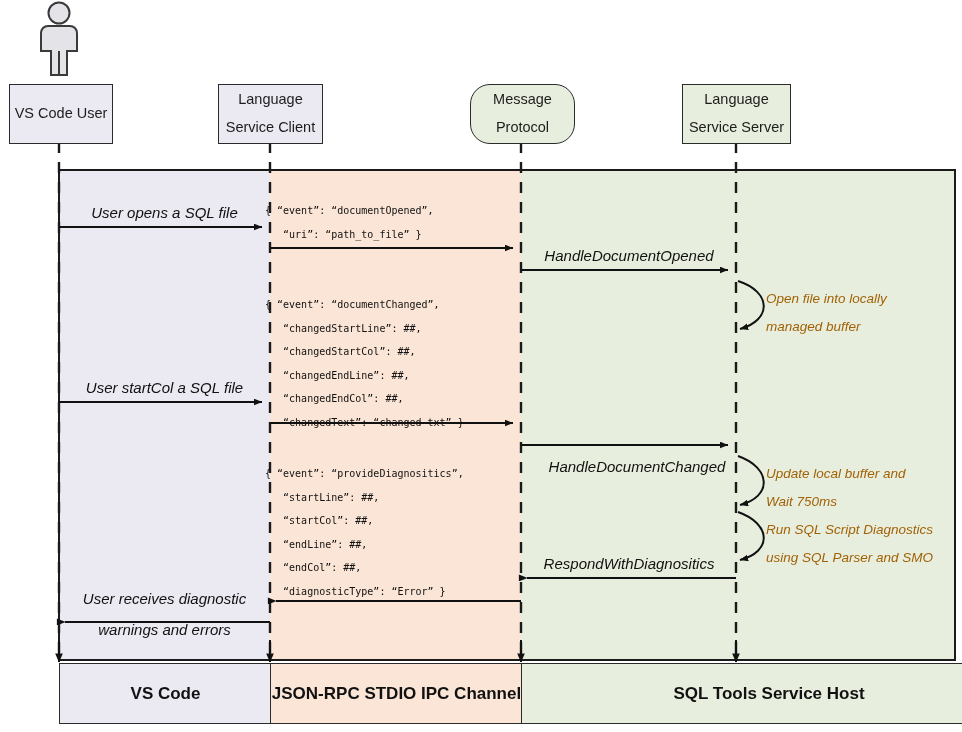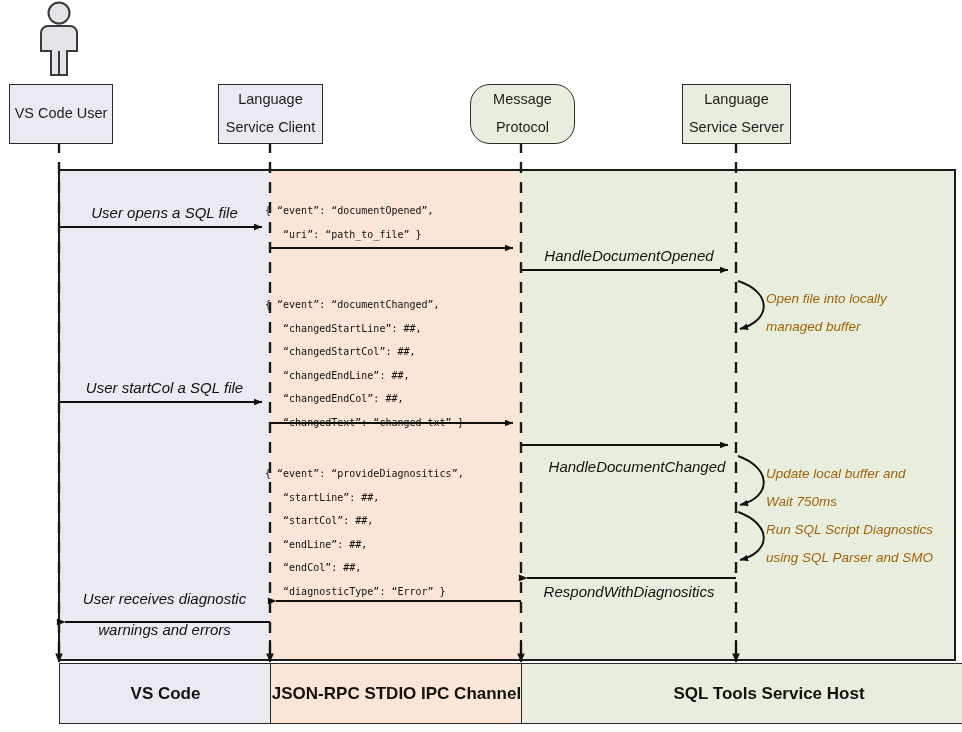--- a/index.html
+++ b/index.html
@@ -128,21 +128,21 @@
     <span>Service Server</span>
   </div>
 
   <div class="msg-label" style="left:62px;top:198px;width:205px;">User opens a SQL file</div>
   <div class="msg-label" style="left:62px;top:373px;width:205px;">User startCol a SQL file</div>
   <div class="msg-label" style="left:62px;top:566px;width:205px;margin-top:18px;">User receives diagnostic
 warnings and errors</div>
 
   <div class="msg-label" style="left:524px;top:241px;width:210px;">HandleDocumentOpened</div>
   <div class="msg-label" style="left:532px;top:416px;width:210px;margin-top:36px;">HandleDocumentChanged</div>
-  <div class="msg-label" style="left:524px;top:549px;width:210px;margin-top:28px;">RespondWithDiagnositics</div>
+  <div class="msg-label" style="left:524px;top:549px;width:210px;">RespondWithDiagnositics</div>
 
   <div class="note-label" style="left:766px;top:285px;width:190px;">Open file into locally
 managed buffer</div>
   <div class="note-label" style="left:766px;top:460px;width:190px;">Update local buffer and
 Wait 750ms</div>
   <div class="note-label" style="left:766px;top:516px;width:190px;">Run SQL Script Diagnostics
 using SQL Parser and SMO</div>
 
   <div class="json-block" style="left:265px;top:199px;">{ “event”: “documentOpened”,
    “uri”: “path_to_file” }</div>

